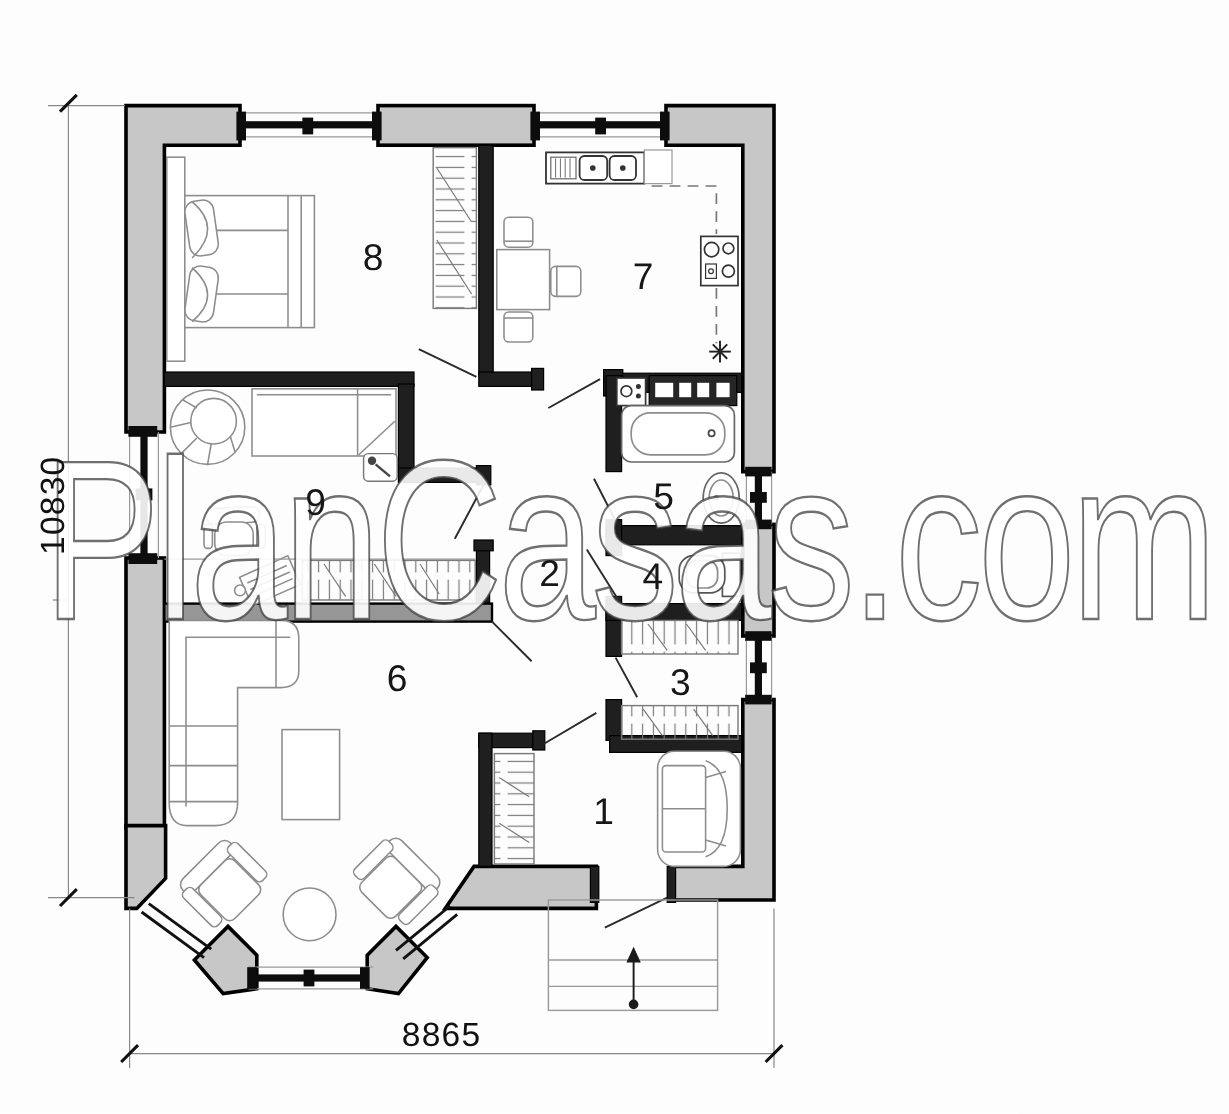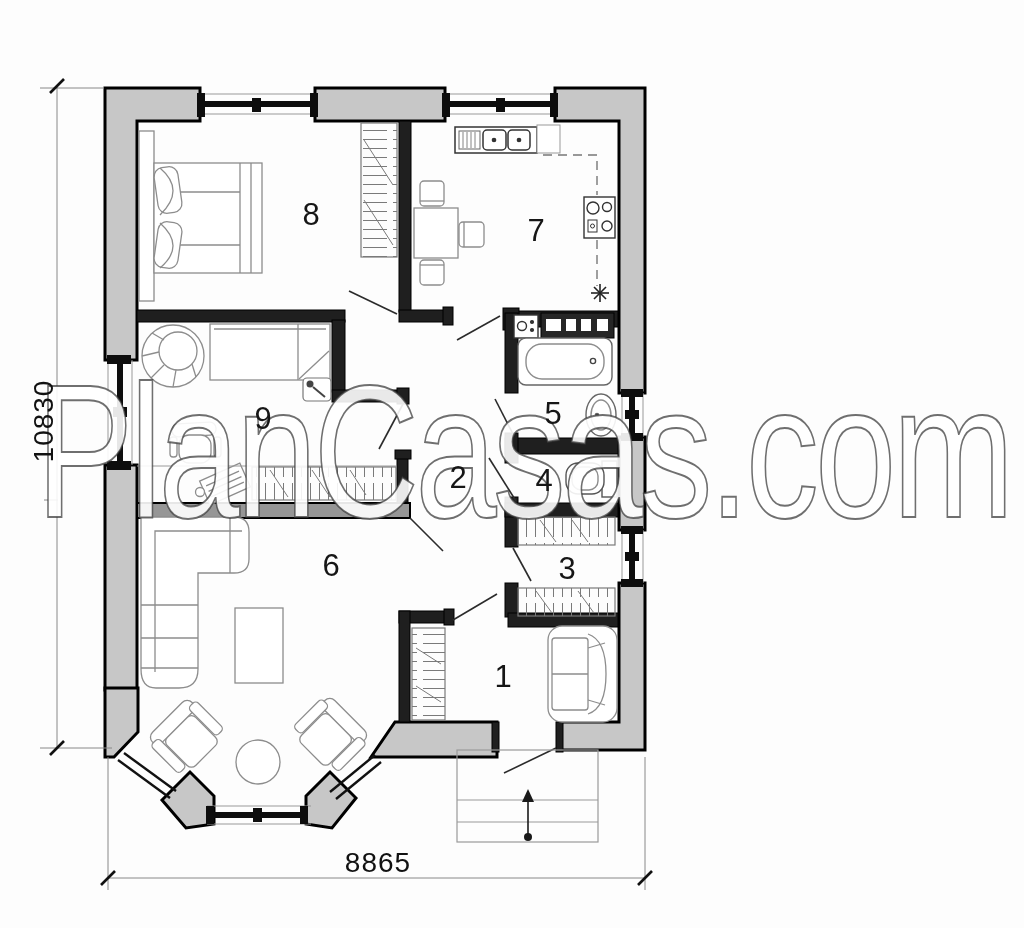--- a/index.html
+++ b/index.html
@@ -355,16 +355,16 @@
 <div class="room-label" style="left:503px;top:677px">1</div>
 <div class="room-label" style="left:458px;top:478px">2</div>
 <div class="room-label" style="left:567px;top:569px">3</div>
 <div class="room-label" style="left:544px;top:481px">4</div>
 <div class="room-label" style="left:553px;top:414px">5</div>
 <div class="room-label" style="left:331px;top:566px">6</div>
 <div class="room-label" style="left:536px;top:231px">7</div>
 <div class="room-label" style="left:311px;top:215px">8</div>
 <div class="room-label" style="left:263px;top:419px">9</div>
 
-<div class="dim-label" style="left:378px;top:863px">8865</div>
+<div class="dim-label" style="left:368px;top:863px">8865</div>
 <div class="dim-label vert" style="left:44px;top:421px">10830</div>
 
 </div>
 
 </body></html>

